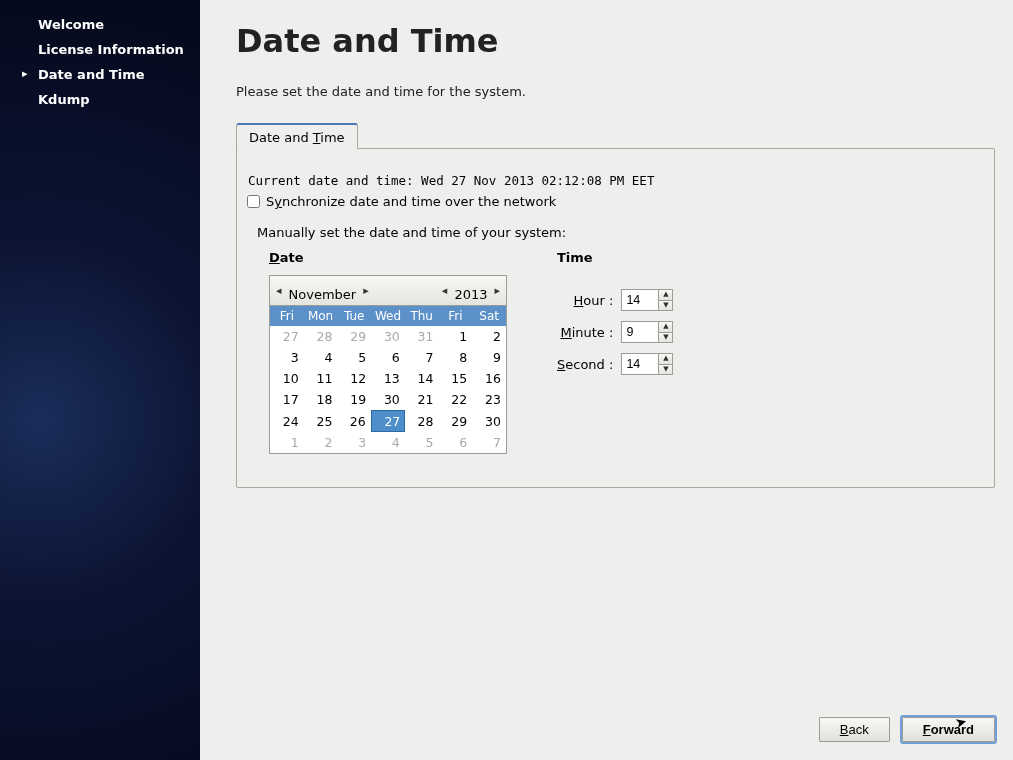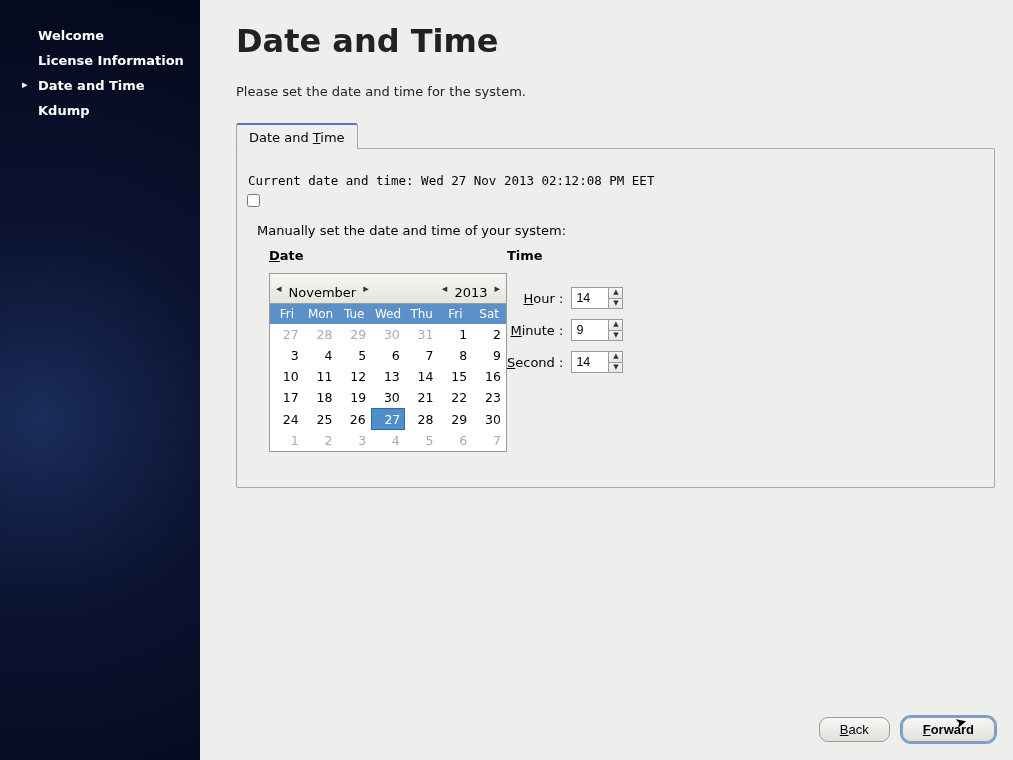--- a/index.html
+++ b/index.html
@@ -9,21 +9,21 @@
   width: 1013px;
   height: 760px;
   overflow: hidden;
   display: flex;
   background: #eeeeec;
 }
 .sidebar {
   width: 200px;
   height: 100%;
   background: radial-gradient(circle at 40px 420px, #1a2d5a 0%, #0c1433 40%, #04081a 100%);
-  padding-top: 24px;
+  padding-top: 13px;
   color: #fff;
   flex-shrink: 0;
 }
 .sidebar-item {
   padding: 4px 8px 4px 38px;
   font-weight: bold;
   font-size: 13px;
   color: #fff;
   position: relative;
   line-height: 1.3;
@@ -94,20 +94,21 @@
 }
 .sync-row input[type=checkbox] {
   width: 13px; height: 13px;
 }
 .manual-label {
   margin: 16px 0 10px 10px;
   font-size: 13px;
 }
 .datetime-row {
   display: flex;
+  gap: 50px;
   padding-left: 22px;
 }
 .section-header {
   font-weight: bold;
   font-size: 13px;
   margin-bottom: 10px;
 }
 .cal {
   border: 1px solid #9b9b97;
   background: #fff;
@@ -205,21 +206,21 @@
   bottom: 18px;
   right: 18px;
   display: flex;
   gap: 12px;
 }
 .btn {
   border: 1px solid #9b9b97;
   background: linear-gradient(#f7f7f5,#e0e0dc);
   padding: 4px 20px;
   font-size: 13px;
-  border-radius: 9px;
+  border-radius: 1px;
   cursor: pointer;
 }
 .btn.focused {
   outline: 2px solid #6fa0d6;
   outline-offset: 0;
   font-weight: bold;
 }
 .underline { text-decoration: underline; }
 .cursor-arrow {
   position: absolute;
@@ -253,20 +254,23 @@
     </div>
 
     <div class="panel">
       <div class="current-dt">
         <span>Current date and time:</span>
         <span>Wed 27 Nov 2013 02:12:08 PM EET</span>
       </div>
 
       <div class="sync-row">
         <input type="checkbox" id="syncchk" style="">
+        <label for="syncchk">
+          <span>S</span><span class="underline">y</span><span>nchronize date and time over the network</span>
+        </label>
       </div>
 
       <div class="manual-label">Manually set the date and time of your system:</div>
 
       <div class="datetime-row">
         <div>
           <div class="section-header">
             <span class="underline">D</span><span>ate</span>
           </div>
           <div class="cal">

